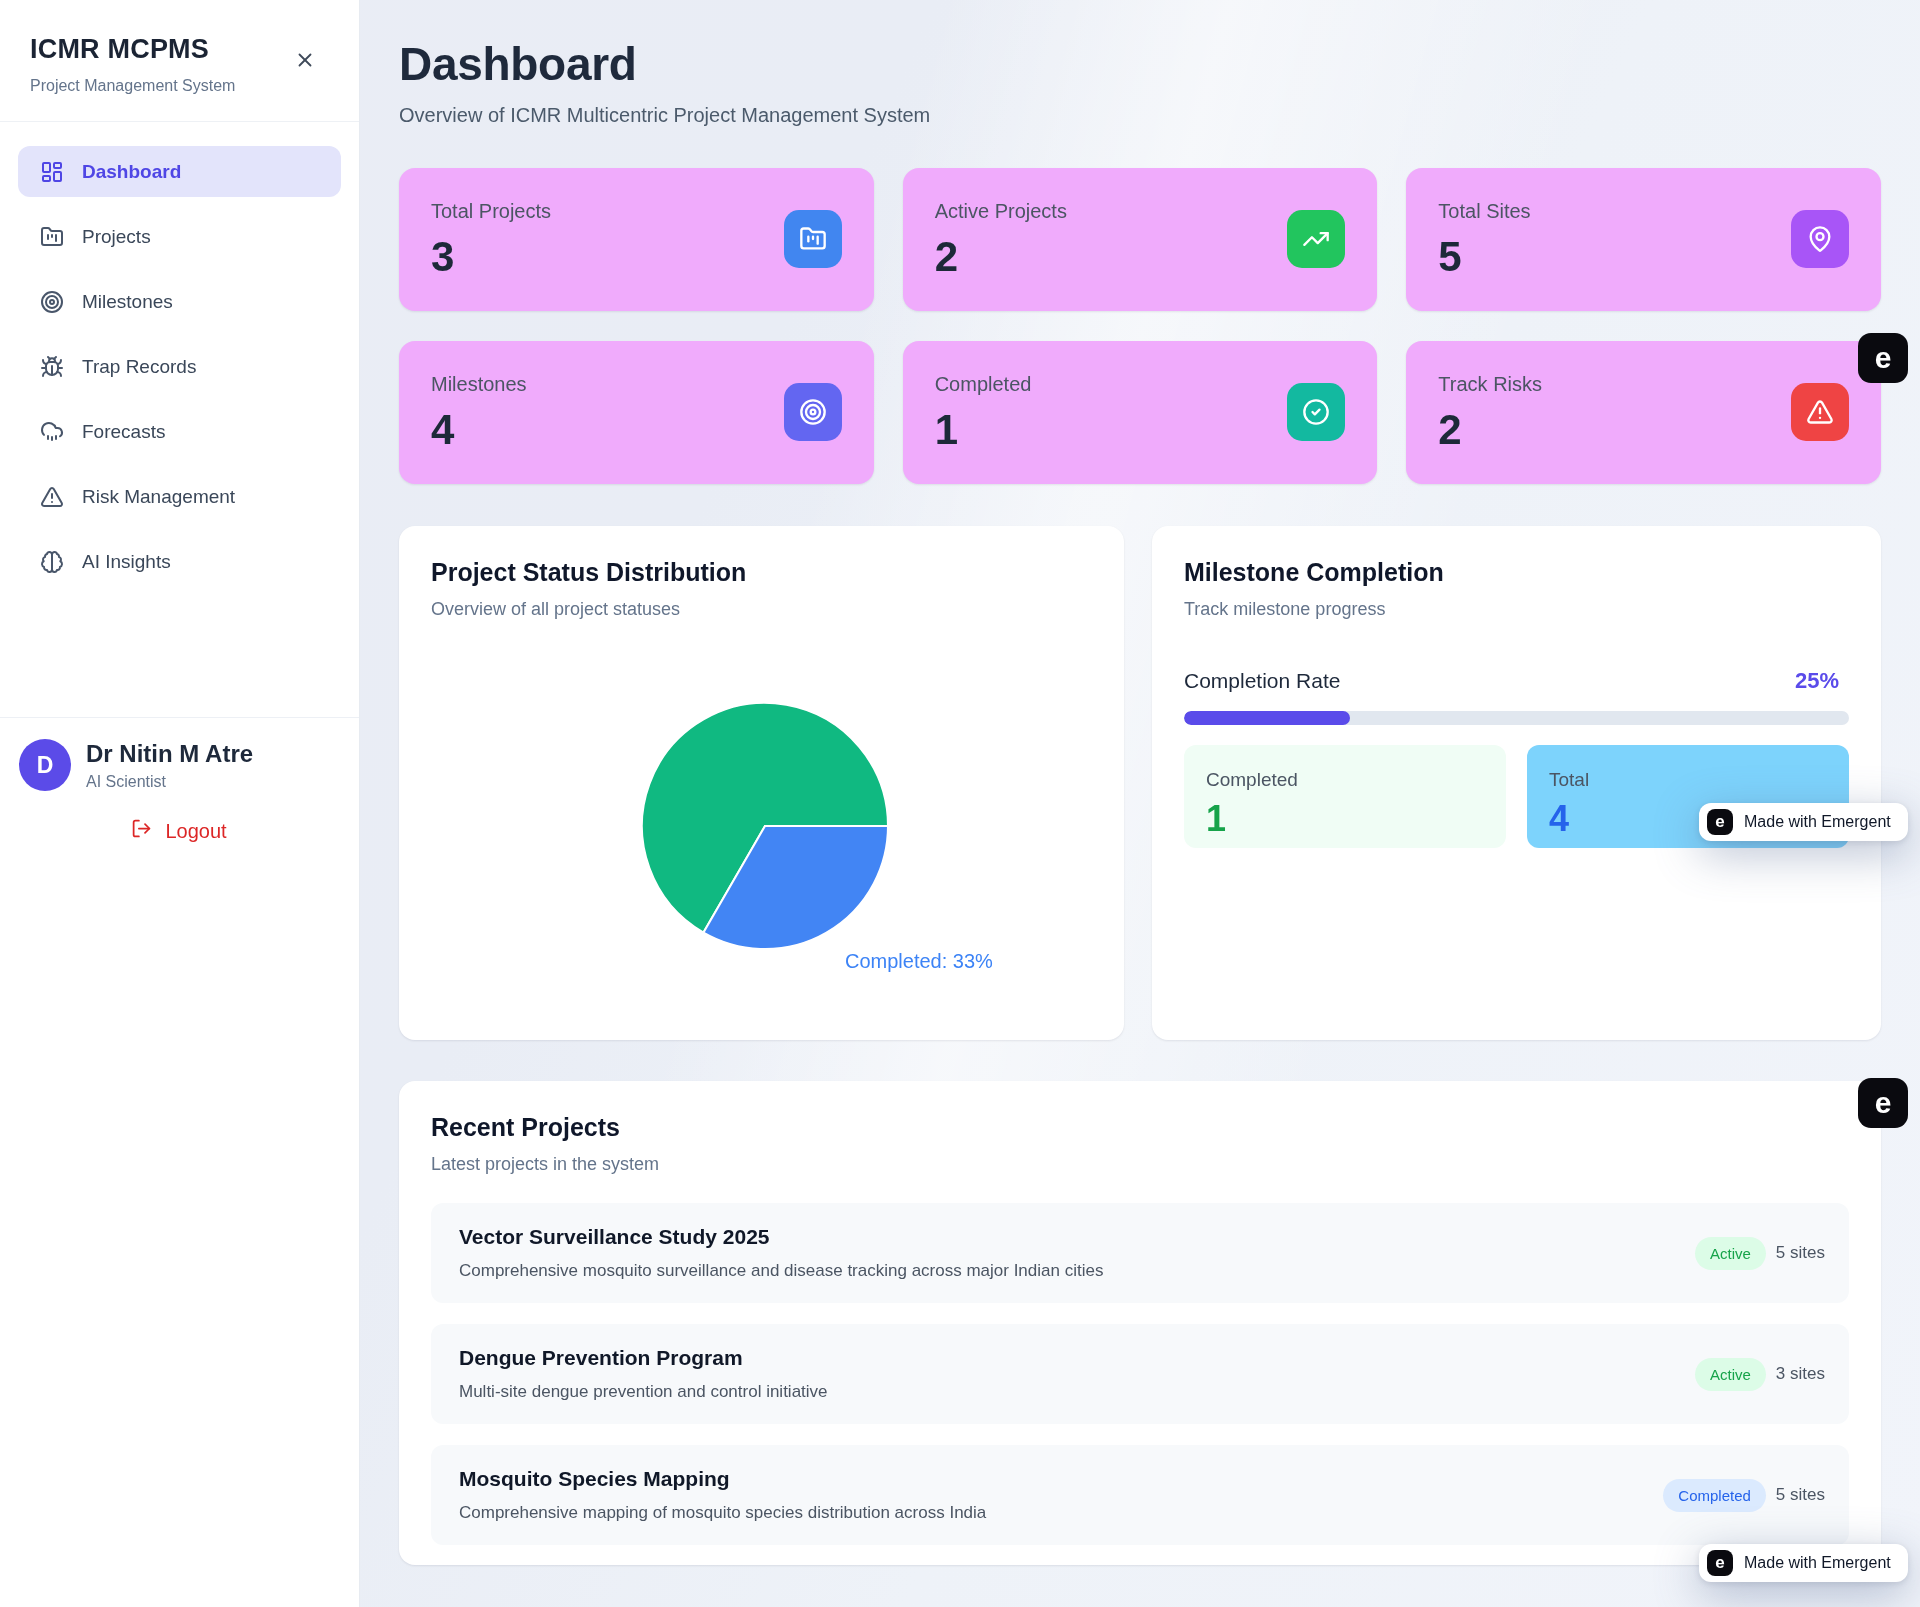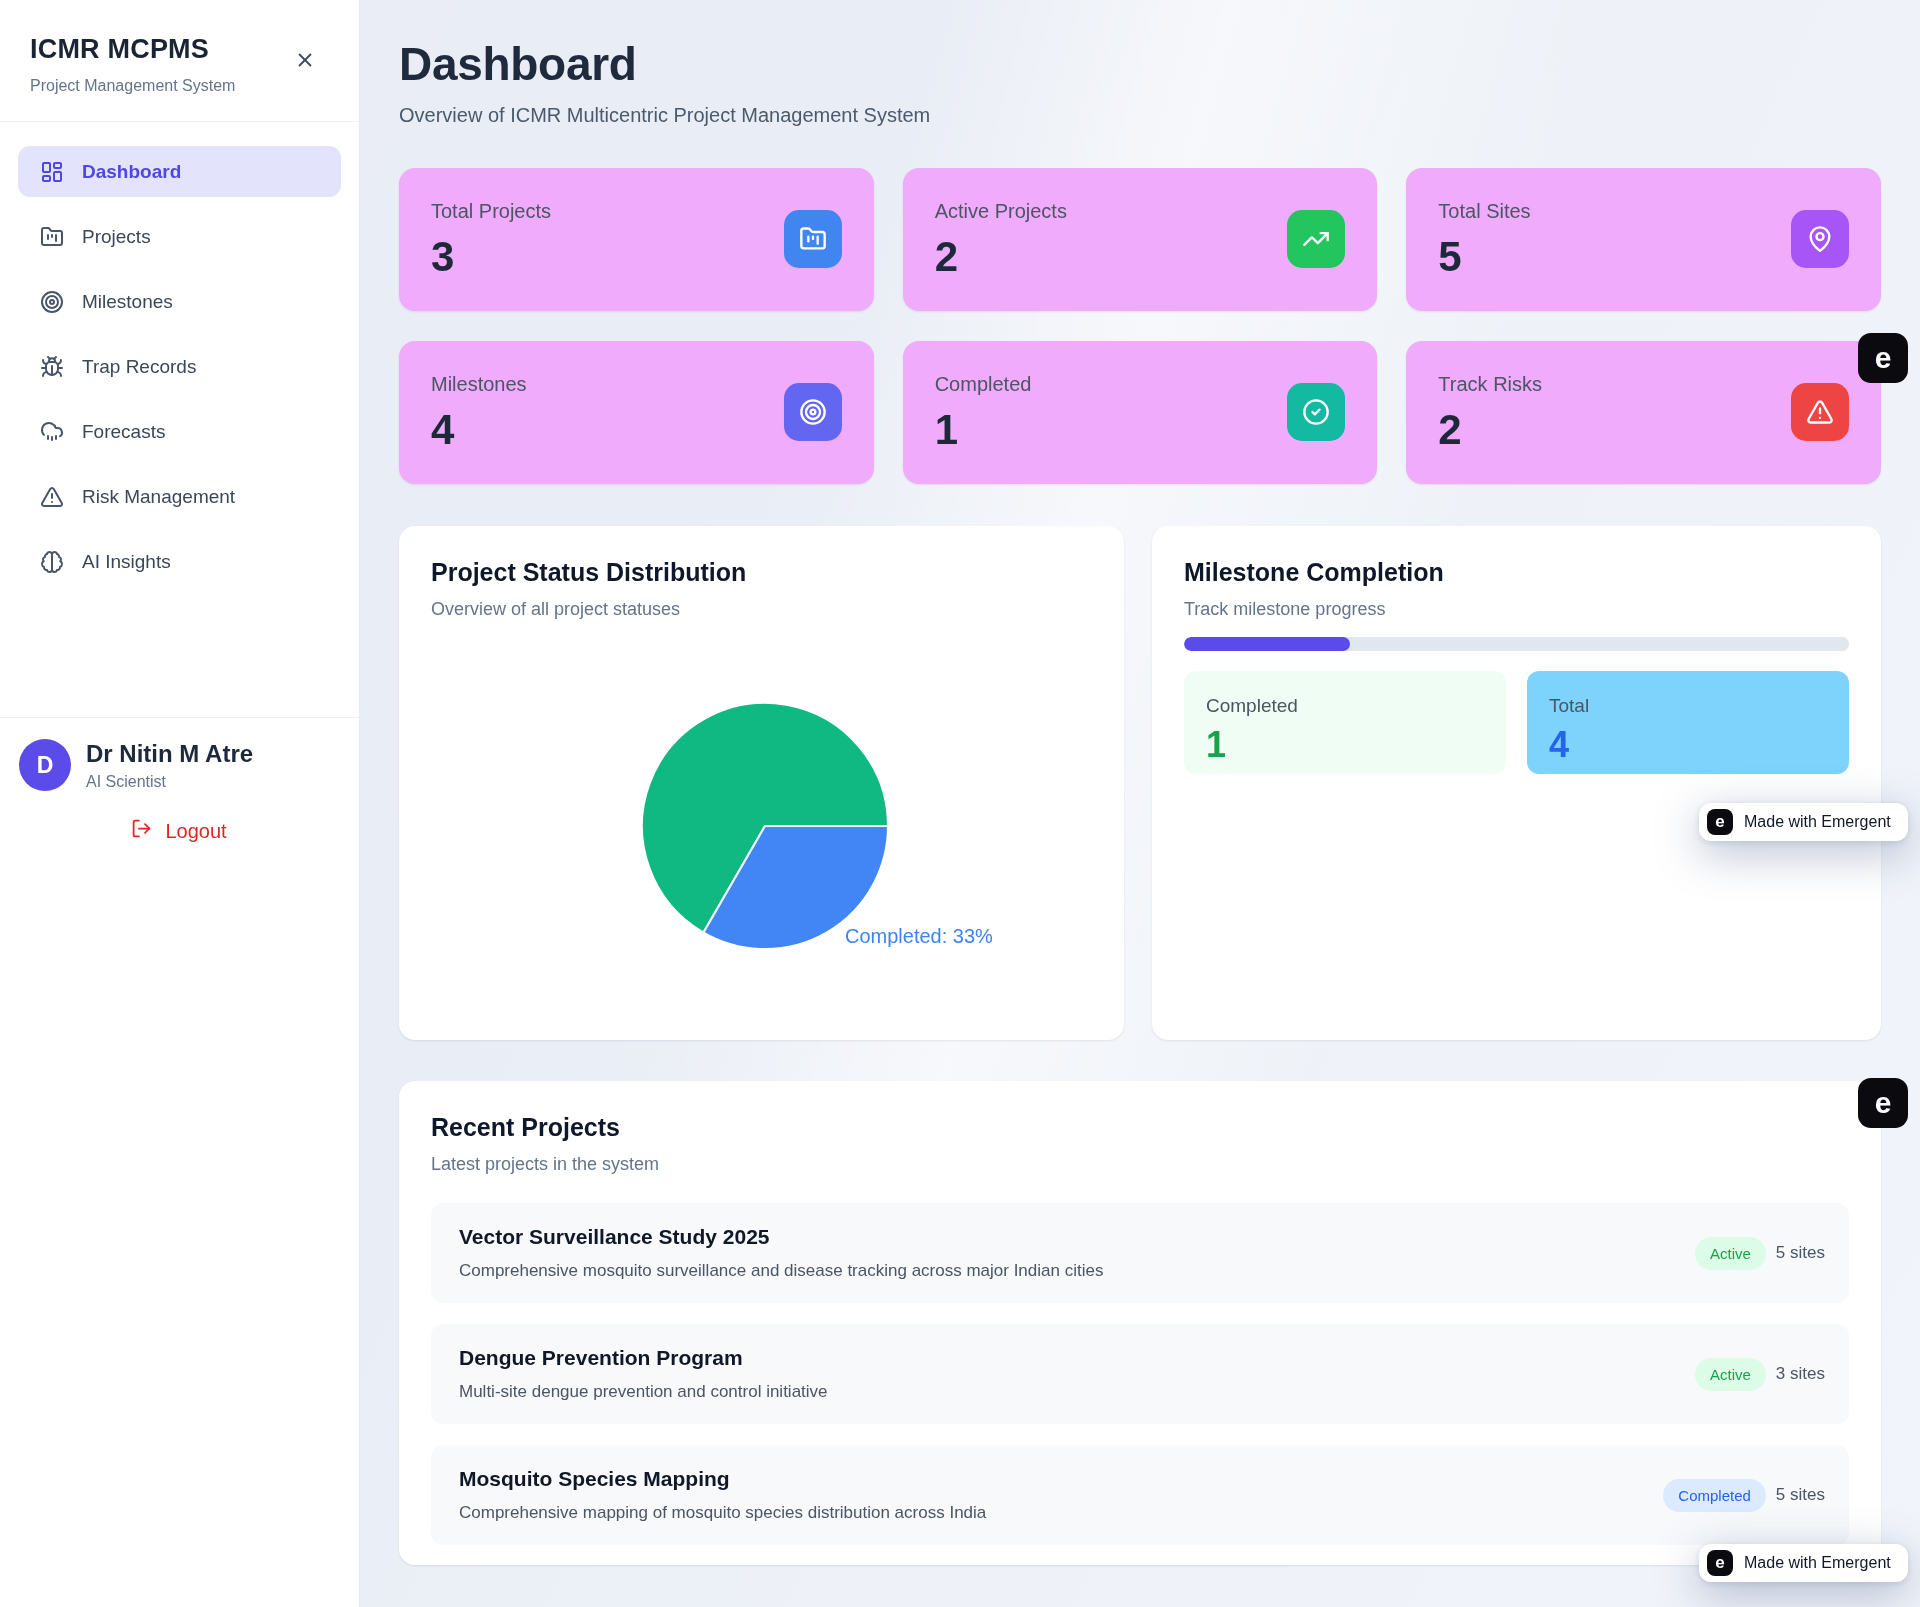--- a/index.html
+++ b/index.html
@@ -74,21 +74,21 @@
 
   .charts-row{ margin-top:42px; display:grid; grid-template-columns:725px 729px; gap:28px; }
   .panel{
     position:relative; background:#fff; border-radius:16px; height:514px; padding:32px;
     box-shadow:0 1px 3px rgba(15,23,42,.05),0 1px 2px rgba(15,23,42,.04);
   }
   .panel-title{ font-size:25px; font-weight:bold; color:#0f172a; }
   .panel-sub{ font-size:18px; color:#64748b; margin-top:12px; }
 
   .pie-wrap{ position:absolute; left:241px; top:175px; width:250px; height:250px; }
-  .pie-label{ position:absolute; left:446px; top:399px; font-size:20px; color:#3c83f6; }
+  .pie-label{ position:absolute; left:446px; top:424px; font-size:20px; color:#3c83f6; }
 
   .rate-row{ display:flex; justify-content:space-between; align-items:center; margin-top:48px; padding-right:10px; }
   .rate-label{ font-size:21px; color:#1e293b; font-weight:500; }
   .rate-pct{ font-size:22px; font-weight:bold; }
   .progress-track{ margin-top:17px; height:14px; border-radius:7px; background:#e1e7ef; overflow:hidden; }
   .progress-fill{ height:100%; border-radius:7px; }
   .ms-grid{ margin-top:20px; display:grid; grid-template-columns:1fr 1fr; gap:21px; }
   .ms-box{ height:103px; border-radius:12px; padding:24px 22px; }
   .ms-box-label{ font-size:19px; color:#4b5563; }
   .ms-box-value{ font-size:36px; font-weight:bold; margin-top:7px; }
@@ -331,20 +331,24 @@
             <path d="M125,125 L63.5,231.5 A123,123 0 1 1 248,125 Z" stroke="#ffffff" stroke-width="2" fill="#10b981"></path>
             <path d="M125,125 L248,125 A123,123 0 0 1 63.5,231.5 Z" stroke="#ffffff" stroke-width="2" fill="#4285f4"></path>
           </svg>
         </div>
         <div class="pie-label">Completed: 33%</div>
       </section>
 
       <section class="panel">
         <div class="panel-title">Milestone Completion</div>
         <div class="panel-sub">Track milestone progress</div>
+        <div class="rate-row">
+          <span class="rate-label">Completion Rate</span>
+          <span class="rate-pct" style="color: rgb(90, 75, 234);">25%</span>
+        </div>
         <div class="progress-track">
           <div class="progress-fill" style="background: rgb(90, 75, 234); width: 25%;"></div>
         </div>
         <div class="ms-grid">
           <div class="ms-box" style="background: rgb(240, 253, 245);">
             <div class="ms-box-label">Completed</div>
             <div class="ms-box-value" style="color: rgb(22, 163, 74);">1</div>
           </div>
           <div class="ms-box" style="background: #7dd3fc;">
             <div class="ms-box-label">Total</div>

